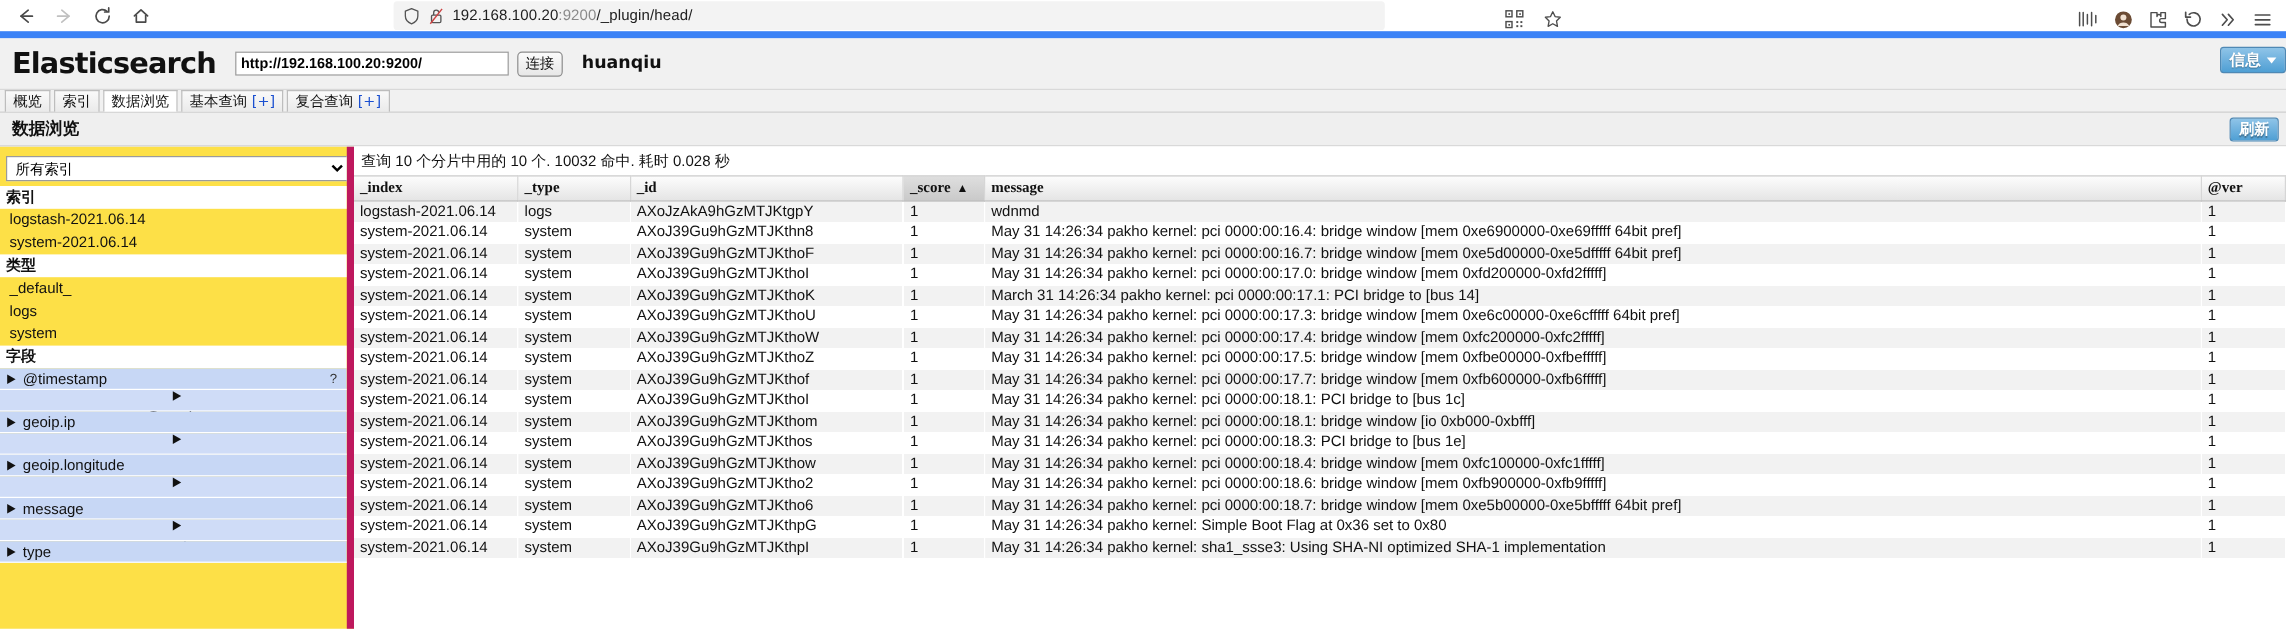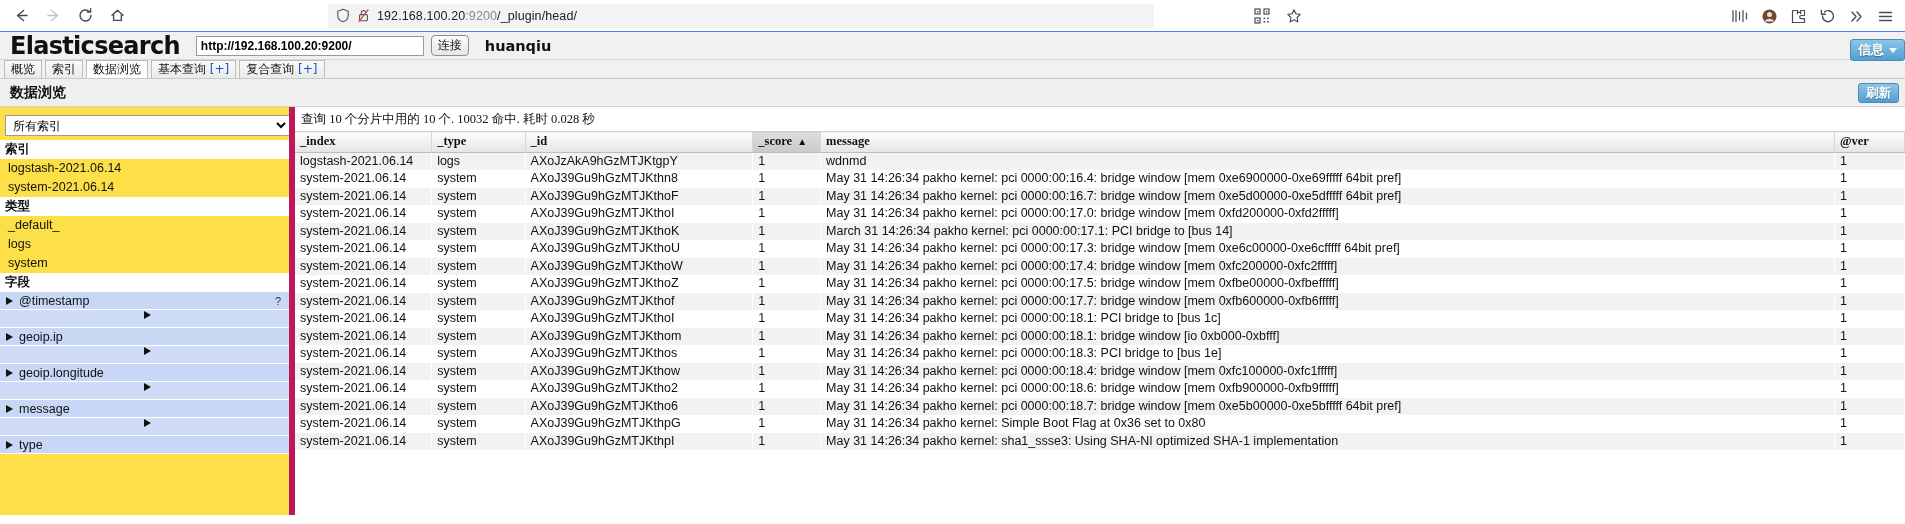--- a/index.html
+++ b/index.html
@@ -12,21 +12,21 @@
     font-family: "Liberation Sans", "DejaVu Sans", sans-serif;
   }
 
   
   #browser-bar {
     height: 32px;
     background: #ffffff;
     display: flex;
     align-items: center;
     padding: 0 6px;
-    border-bottom: 1px solid #3b82f6;
+    border-bottom: 6px solid #3b82f6;
     position: relative;
   }
   .nav-btns { display: flex; align-items: center; gap: 2px; }
   .nav-btn {
     width: 30px; height: 26px;
     display: flex; align-items: center; justify-content: center;
     cursor: pointer; border-radius: 3px;
     color: #4a4a4a;
   }
   .nav-btn svg { display: block; }
@@ -61,21 +61,21 @@
   }
   .tb-icon {
     width: 28px; height: 26px;
     display: flex; align-items: center; justify-content: center;
     cursor: pointer; border-radius: 3px; color: #4d4d4d;
   }
   #qr-and-star { position:absolute; left: 1248px; top:0; height:32px; display:flex; align-items:center; gap:4px;}
 
   
   #es-header {
-    height: 28px;
+    height: 43px;
     background: #f1f1f1;
     border-bottom: 1px solid #d9d9d9;
     display: flex;
     align-items: center;
     padding: 0 8px 0 10px;
     position: relative;
   }
   #es-logo {
     font-size: 24px;
     font-weight: bold;
@@ -289,21 +289,21 @@
     position: relative;
     overflow: hidden;
     background: #fff;
   }
   #status-line {
     font-size: 12.5px;
     color: #111;
     padding: 4px 0 5px 6px;
     height: 24px;
     white-space: nowrap;
-    font-family: Liberation Serif, serif;
+    font-family: Liberation Sans, sans-serif;
   }
   #result-table {
     border-collapse: collapse;
     width: 100%;
     table-layout: fixed;
     font-size: 12.5px;
     font-family: "Liberation Sans", sans-serif;
   }
   #result-table th {
     background: linear-gradient(#fcfcfc, #e4e4e4);

